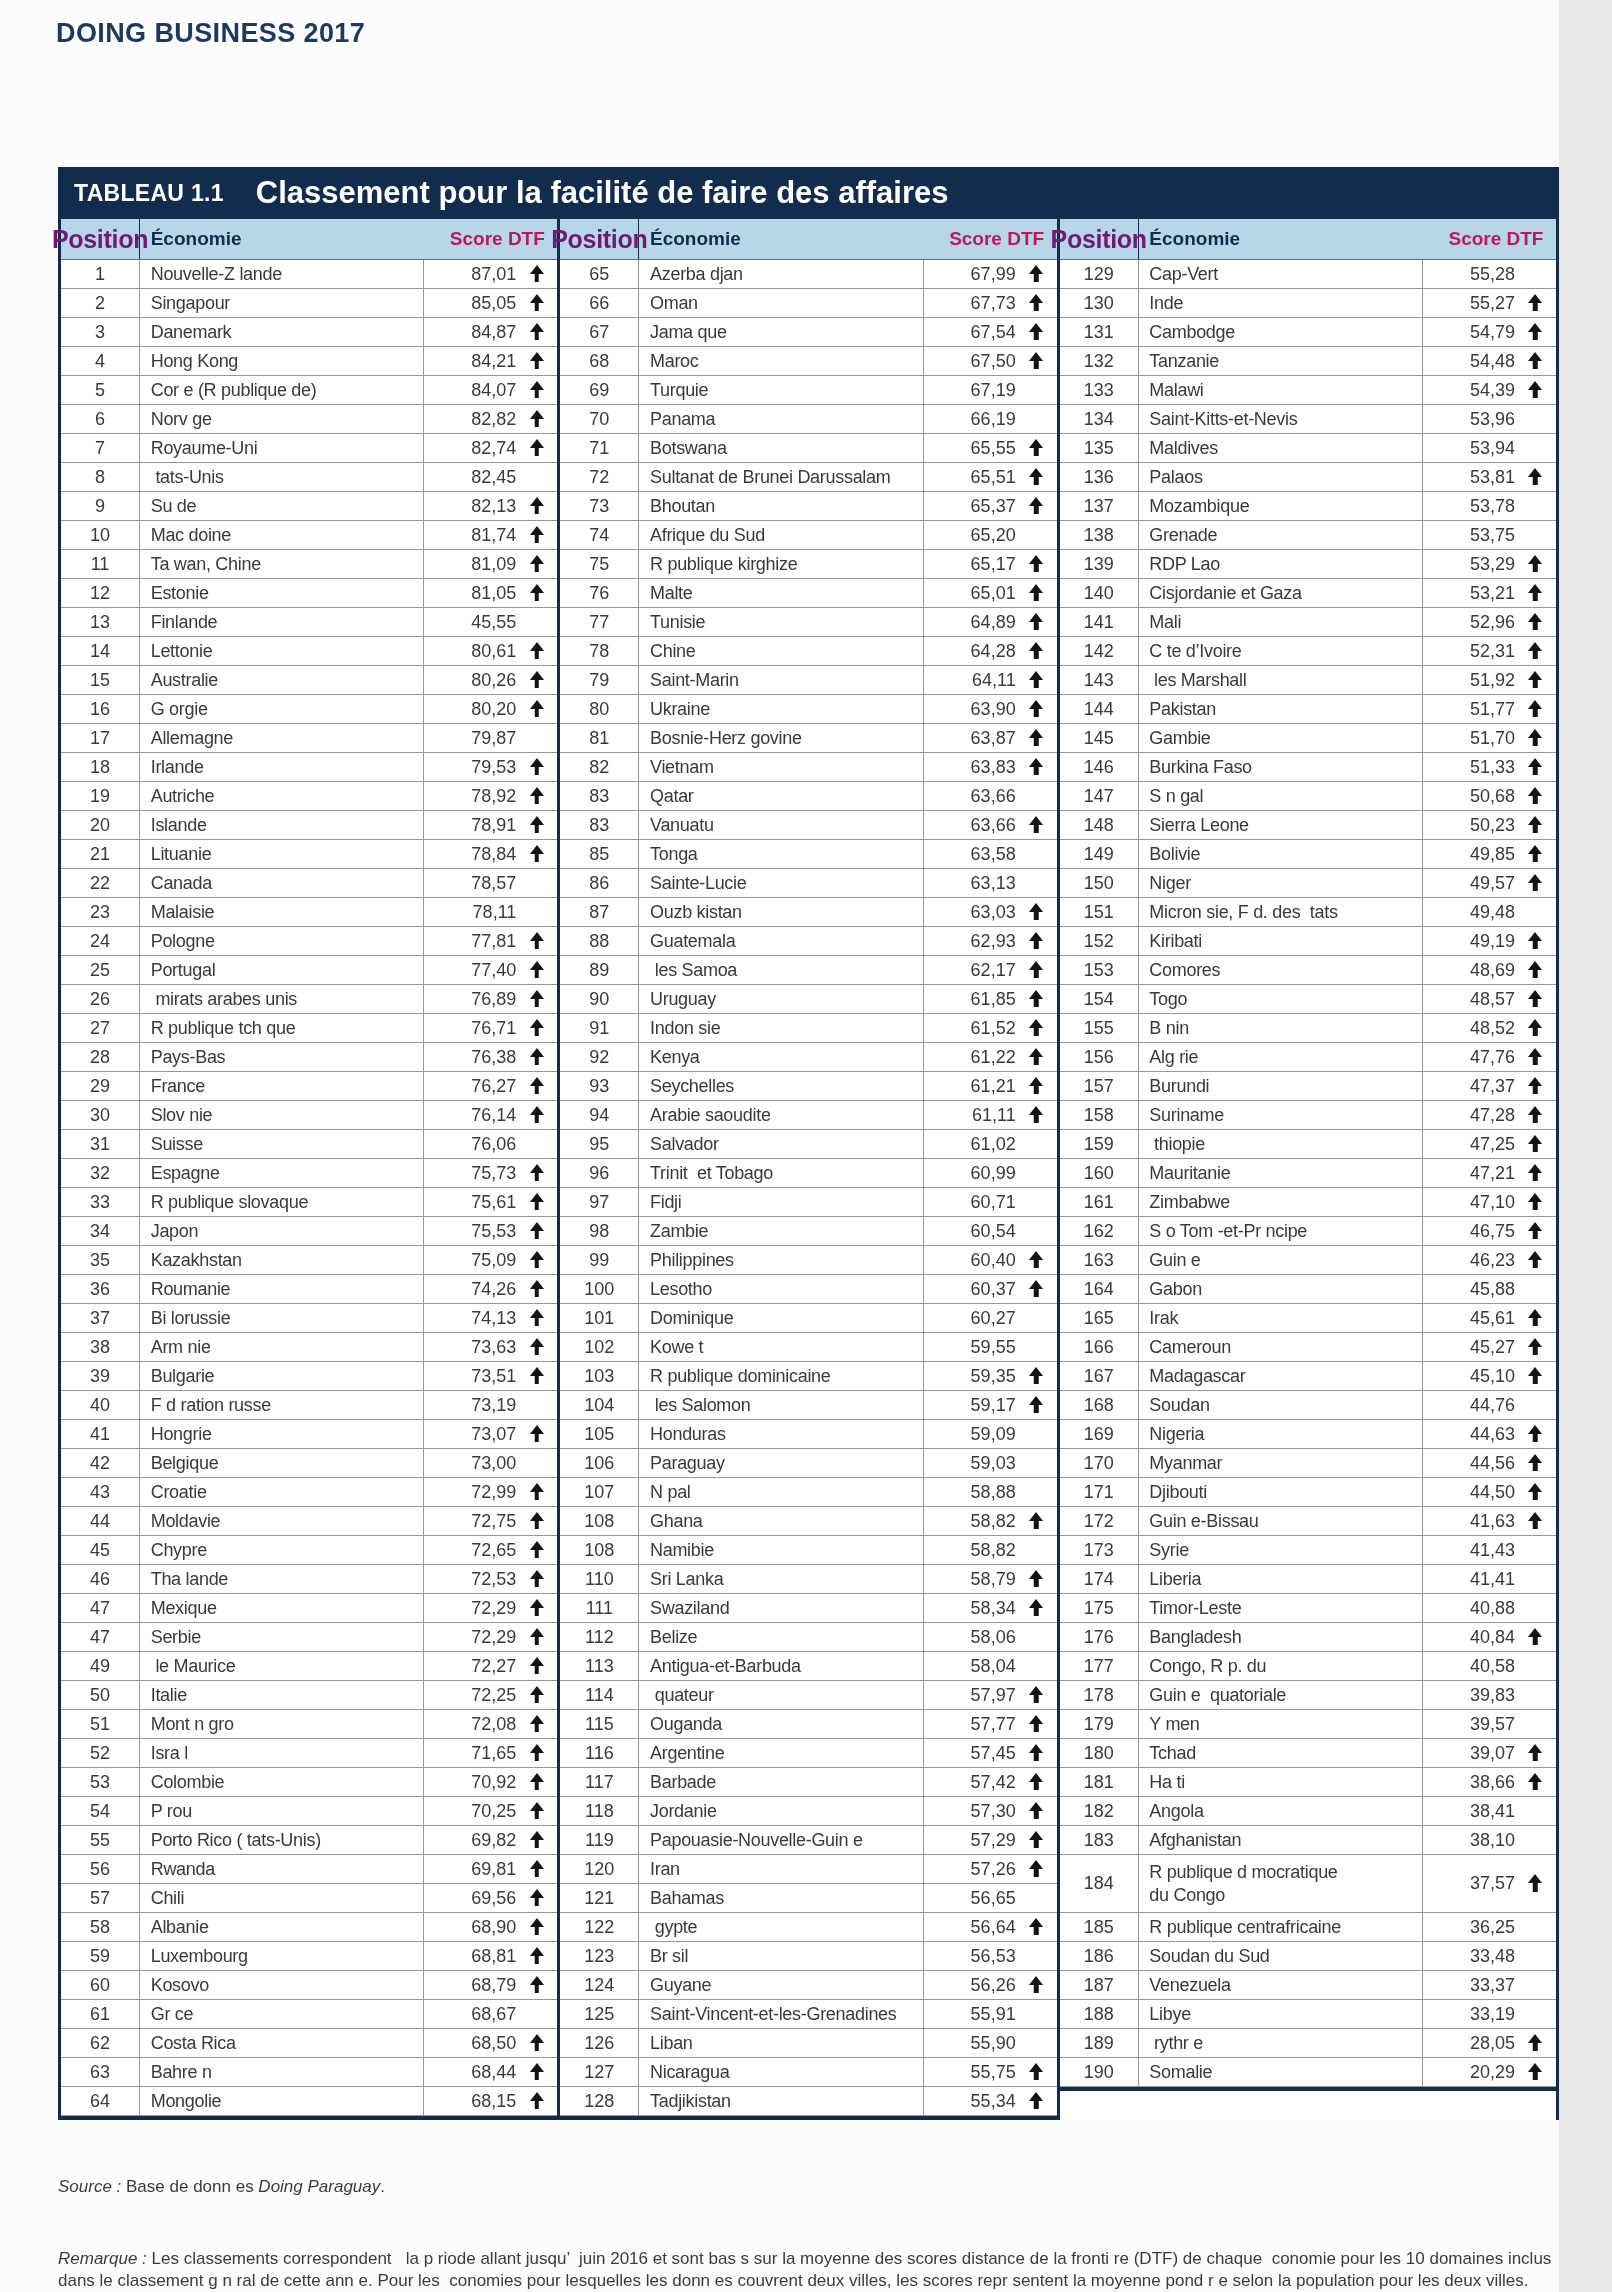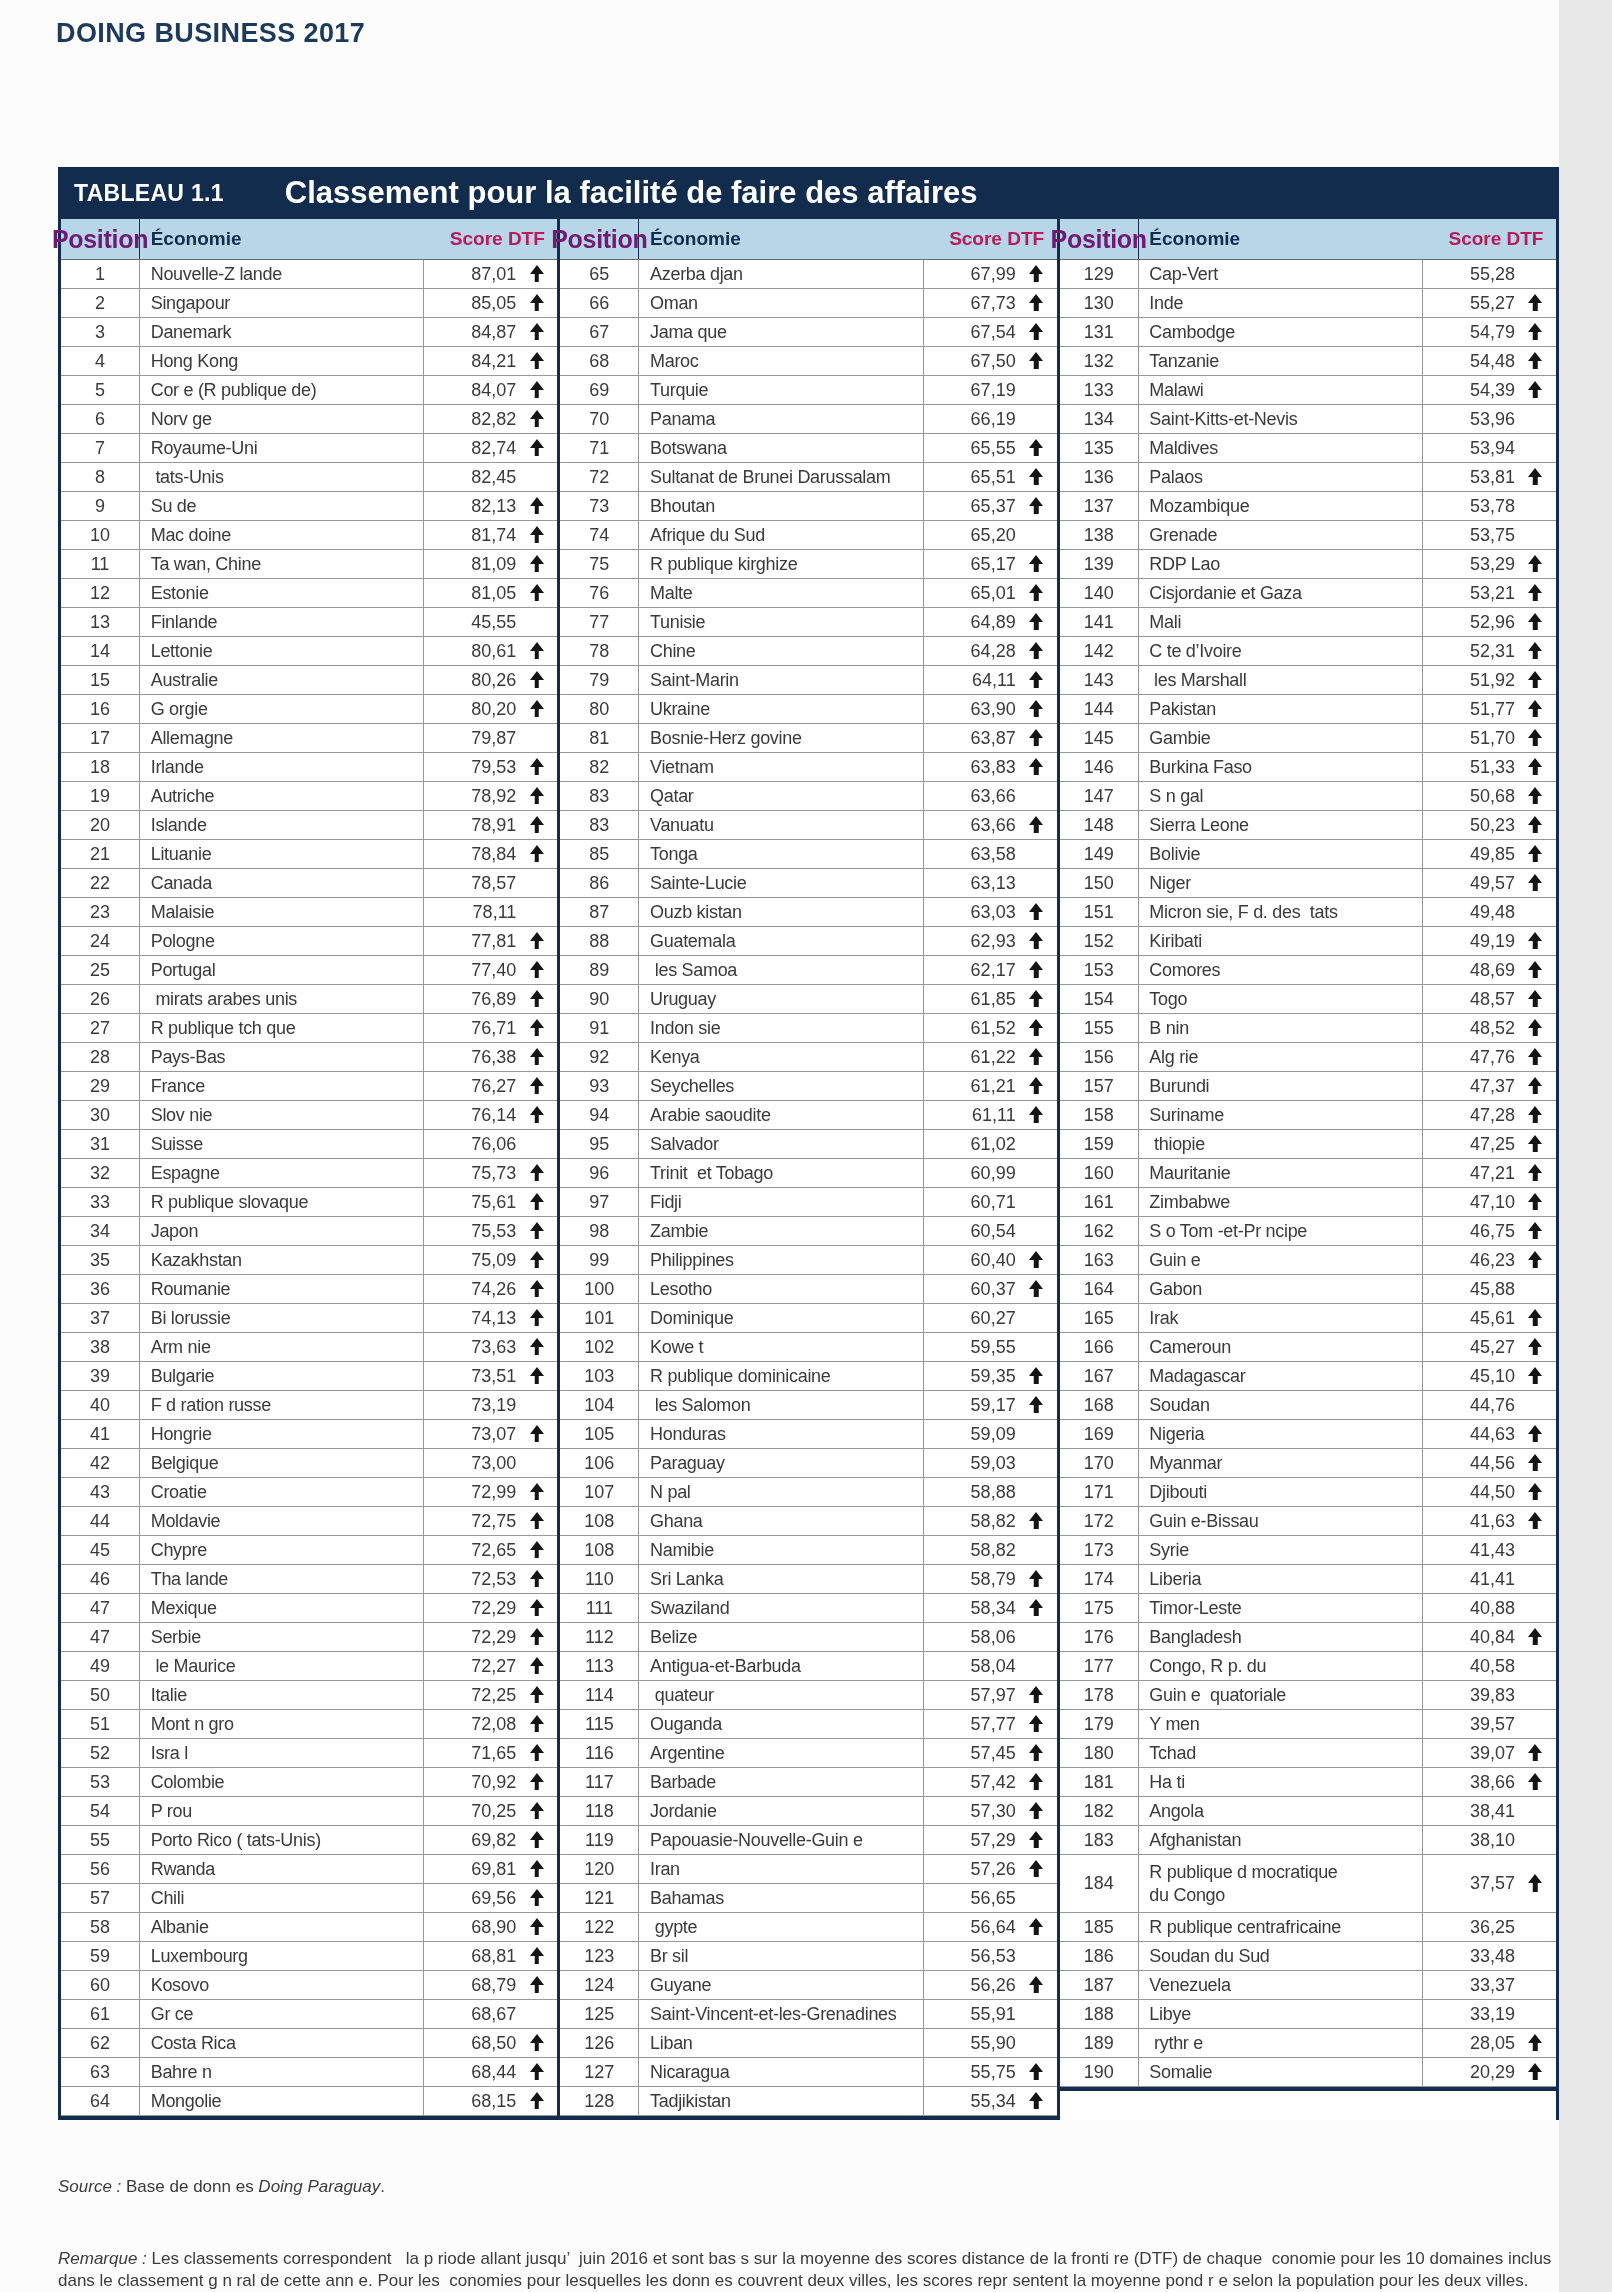--- a/index.html
+++ b/index.html
@@ -4,21 +4,21 @@
 <style>
   html,body{margin:0;padding:0;}
   body{background:#e8e8e8;font-family:"Liberation Sans",sans-serif;}
   .page{position:relative;width:1559px;height:2293px;background:#fcfcfc;overflow:hidden;}
 
   .report-header{position:absolute;left:56px;top:18px;font-size:27px;font-weight:700;
     color:#1c3a5e;letter-spacing:0.4px;}
 
   .table-wrap{position:absolute;left:58px;top:167px;width:1501px;}
   .title-bar{background:#122c4d;color:#fff;height:52px;display:flex;align-items:center;
-    padding:0 16px;box-sizing:border-box;gap:29px;}
+    padding:0 16px;box-sizing:border-box;}
   .tlabel{font-weight:700;font-size:23px;margin-right:32px;letter-spacing:0.3px;}
   .ttitle{font-weight:600;font-size:31px;}
 
   .groups{display:flex;align-items:stretch;background:#fcfcfc;}
   .group{flex:1 1 0;border-left:3.6px solid #122c4d;display:flex;flex-direction:column;background:#fff;}
   .group:last-child{border-right:3.6px solid #122c4d;}
 
   .ghead{display:flex;background:#b7d7e9;height:41px;align-items:stretch;
     border-bottom:0.9px solid #6b6b6b;flex:0 0 auto;box-sizing:border-box;}
   .hpos{width:79px;display:flex;align-items:center;justify-content:center;font-weight:700;

